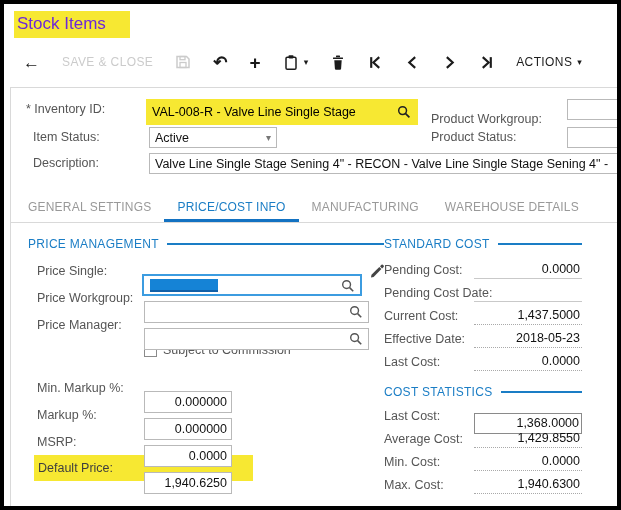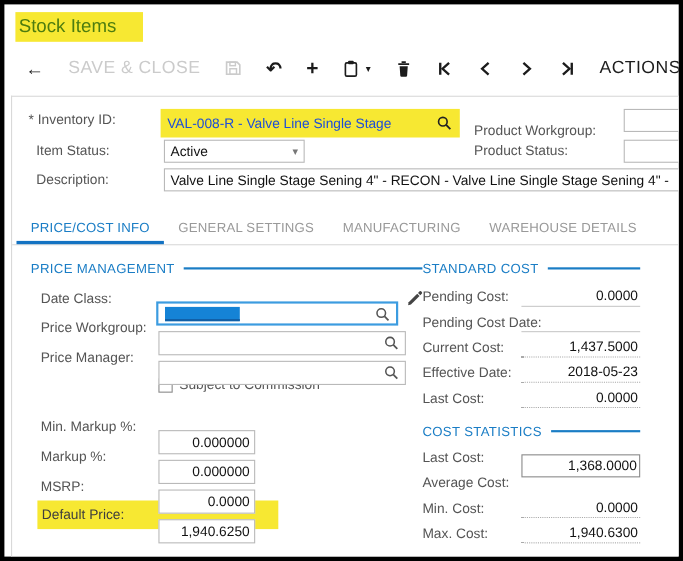--- a/index.html
+++ b/index.html
@@ -5,47 +5,47 @@
   * { box-sizing: border-box; }
   body { margin: 0; background: #fff; }
   .app {
     position: relative; width: 621px; height: 510px;
     border: 4px solid #000; background: #fff; overflow: hidden;
     font-family: "Liberation Sans", sans-serif; color: #333;
   }
   
   .title-row { height: 33px; padding: 7px 0 0 10px; }
   .hl { background: #f7e832; }
-  .page-title { display: inline-block; font-size: 17px; color: #4d7c0f; padding: 3px 24px 4px 3px; }
+  .page-title { display: inline-block; font-size: 17px; color: #6d28d9; padding: 3px 24px 4px 3px; }
   
   .toolbar { height: 50px; display: flex; align-items: center; padding-left: 8px; }
   .tbtn { display: flex; align-items: center; justify-content: center; height: 32px; padding: 0 11px; cursor: pointer; white-space: nowrap; }
   .glyph { font-size: 17px; font-weight: bold; color: #1a1a1a; line-height: 1; }
-  .tb-text { font-size: 16px; letter-spacing: .4px; }
+  .tb-text { font-size: 12px; letter-spacing: .4px; }
   .disabled { color: #cbcbcb; }
   .actions-text { color: #1c1c1c; }
   .dd-caret { font-size: 9px; color: #1c1c1c; margin-left: 5px; }
   .icon-svg { display: block; }
   
   .panel {
     position: absolute; left: 6px; top: 83px; right: 0; bottom: 0;
     border-top: 1px solid #d9d9d9; border-left: 1px solid #d9d9d9;
     background: #fff; overflow: hidden;
   }
   .form-header { position: relative; height: 102px; font-size: 12.5px; }
   .flabel { position: absolute; color: #555; white-space: nowrap; }
   .field {
     position: absolute; height: 21px; border: 1px solid #b9b9b9; background: #fff;
     display: flex; align-items: center; padding: 0 5px; font-size: 12.5px; color: #111;
     white-space: nowrap; overflow: hidden;
   }
   .inv-hl {
     position: absolute; left: 135px; top: 11px; width: 272px; height: 26px;
     background: #f7e832; display: flex; align-items: center; padding: 0 7px 0 6px;
-    color: #1d4ed8;
+    color: #000000;
     justify-content: flex-end;
   }
   .inv-text { flex: 1; overflow: hidden; white-space: nowrap; }
   .dd { justify-content: flex-start; }
   .dd .caret { margin-left: auto; color: #777; font-size: 10px; }
   
   .tabs { display: flex; align-items: stretch; height: 33px; border-bottom: 1px solid #d9d9d9; padding-left: 4px; }
   .tab { font-size: 12px; color: #999; letter-spacing: .2px; padding: 10px 13px 0 13px; white-space: nowrap; cursor: pointer; }
   .tab.active { color: #1a7dc5; border-bottom: 3px solid #1372c2; }
   
@@ -196,34 +196,34 @@
         <span></span>
       </span>
 
       <span class="flabel" style="left:420px;top:42px">Product Status:</span>
       <span class="field" style="left:556px;top:39px;width:70px">
         <span></span>
       </span>
     </div>
 
     <div class="tabs">
+      <span class="tab">GENERAL SETTINGS</span>
       <span class="tab active">PRICE/COST INFO</span>
-      <span class="tab">GENERAL SETTINGS</span>
       <span class="tab">MANUFACTURING</span>
       <span class="tab">WAREHOUSE DETAILS</span>
       <span class="tab" style="margin-left:22px">WH</span>
     </div>
 
     <div class="content">
 
       <div class="col-left">
         <div class="sec-head">PRICE MANAGEMENT</div>
 
         <div class="lrow" style="margin-top:5px">
-          <span class="llabel">Date Class:</span>
+          <span class="llabel">Price Single:</span>
           <span class="ifield lookup focused">
             <span class="sel-block"></span>
             <span class="mag">
                 <svg class="icon-svg" width="14" height="14" viewBox="0 0 14 14">
                   <circle cx="5.6" cy="5.6" r="3.9" fill="none" stroke="#555" stroke-width="1.4"></circle>
                   <line x1="8.6" y1="8.6" x2="12.2" y2="12.2" stroke="#555" stroke-width="1.6"></line>
                 </svg>
               </span>
           </span>
           <span class="pencil">
@@ -319,20 +319,21 @@
         </div>
 
         <div class="sec-head gap-top-sm">COST STATISTICS</div>
 
         <div class="rrow" style="margin-top:4px">
           <span class="rlabel">Last Cost:</span>
           <span class="rval boxed">1,368.0000</span>
         </div>
         <div class="rrow">
           <span class="rlabel">Average Cost:</span>
+          <span class="rval u-dot">1,429.8550</span>
         </div>
         <div class="rrow">
           <span class="rlabel">Min. Cost:</span>
           <span class="rval u-dot">0.0000</span>
         </div>
         <div class="rrow">
           <span class="rlabel">Max. Cost:</span>
           <span class="rval u-dot">1,940.6300</span>
         </div>
       </div>

